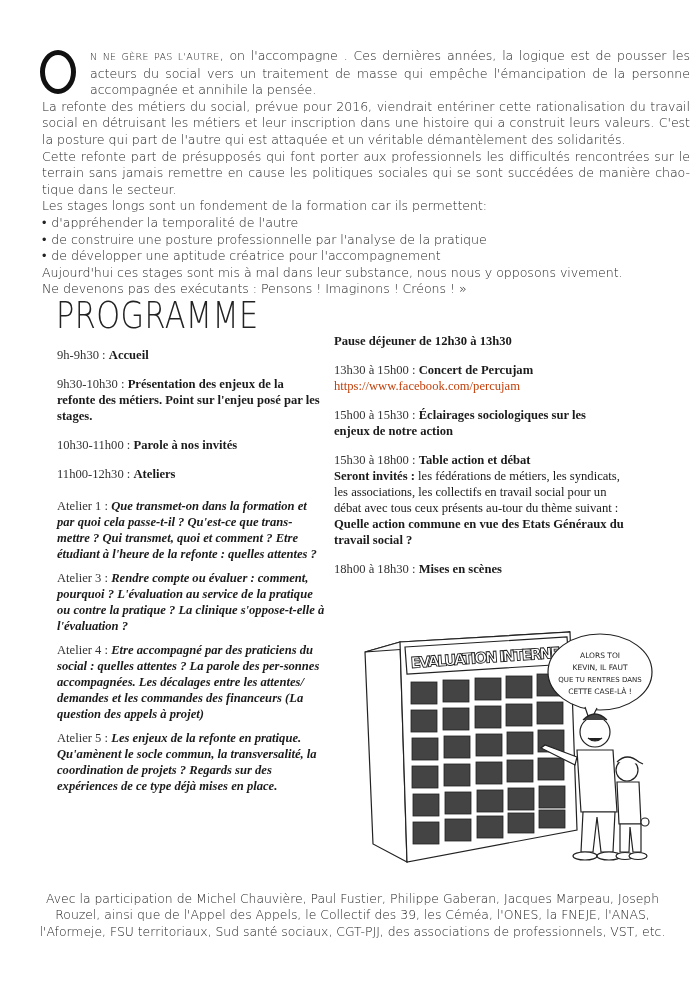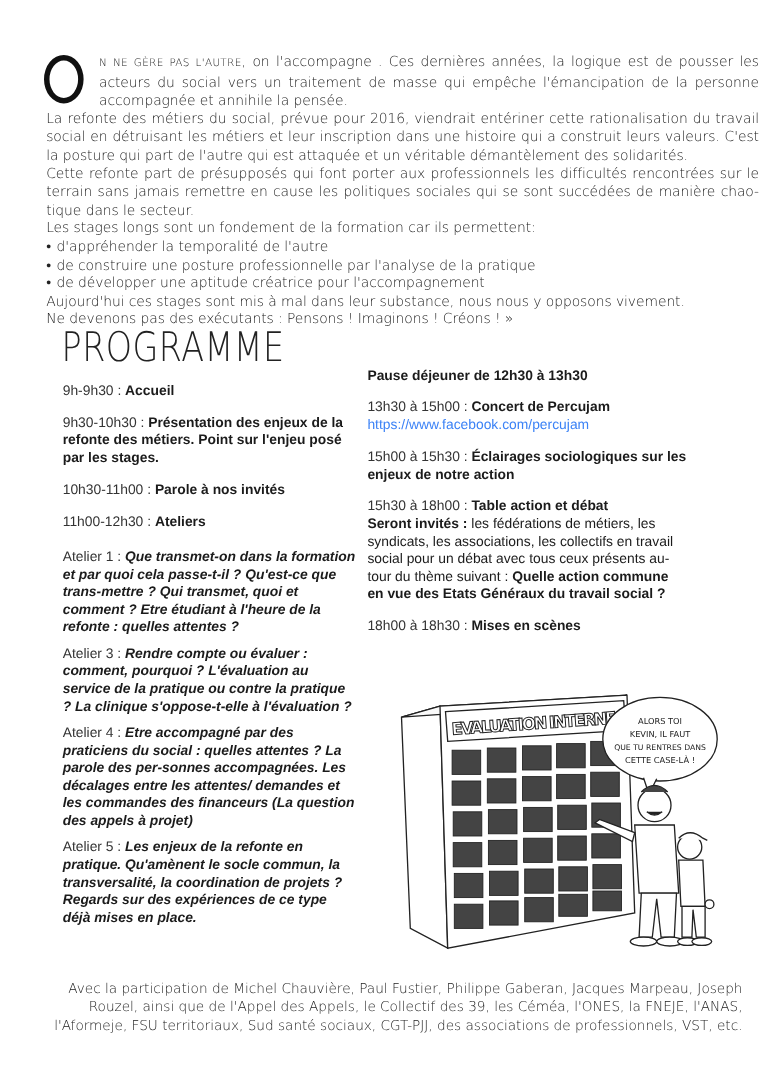--- a/index.html
+++ b/index.html
@@ -26,37 +26,37 @@
   .intro li::before { content: "\2022"; margin-right: 5px; }
 
   .prog-title {
     position: absolute; left: 56px; top: 296px;
     font-family: "DejaVu Sans", sans-serif; font-weight: 200;
     font-size: 37px; letter-spacing: 0.5px; line-height: 40px; color: #222;
     transform: scaleX(0.82); transform-origin: left top;
   }
 
   .col {
-    position: absolute; font-family: Liberation Sans, sans-serif;
+    position: absolute; font-family: Liberation Serif, serif;
     font-size: 12.6px; line-height: 16px; color: #1b1b1b;
   }
   .col-left { left: 57px; top: 347px; width: 268px; }
   .col-right { left: 334px; top: 333px; width: 290px; }
   .item { margin: 0 0 13px 0; }
   .time { font-weight: 300; color: #333; }
   .b { font-weight: bold; }
   .bi { font-weight: bold; font-style: italic; text-align: center; }
   .atelier { margin: 0 0 8px 0; }
-  .url { font-weight: 300; color: #3b82f6; display: block; }
+  .url { font-weight: 300; color: #c2410c; display: block; }
 
   .cartoon { position: absolute; left: 345px; top: 612px; width: 310px; height: 256px; }
 
   .footer {
     position: absolute; left: 30px; top: 891px; width: 645px;
-    text-align: right; font-size: 12.4px; line-height: 16.4px;
+    text-align: center; font-size: 12.4px; line-height: 16.4px;
     font-weight: 300; color: #222;
   }
 </style>
 </head>
 <body>
 
 <div class="intro">
   <div class="dropcap-wrap">
     <div class="dropcap"></div>
     <p class="first"><span class="sc">N NE GÈRE PAS L'AUTRE</span><span>, on l'accompagne . Ces dernières années, la logique est de pousser les acteurs du social vers un traitement de masse qui empêche l'émancipation de la personne accompagnée et annihile la pensée.</span></p>

